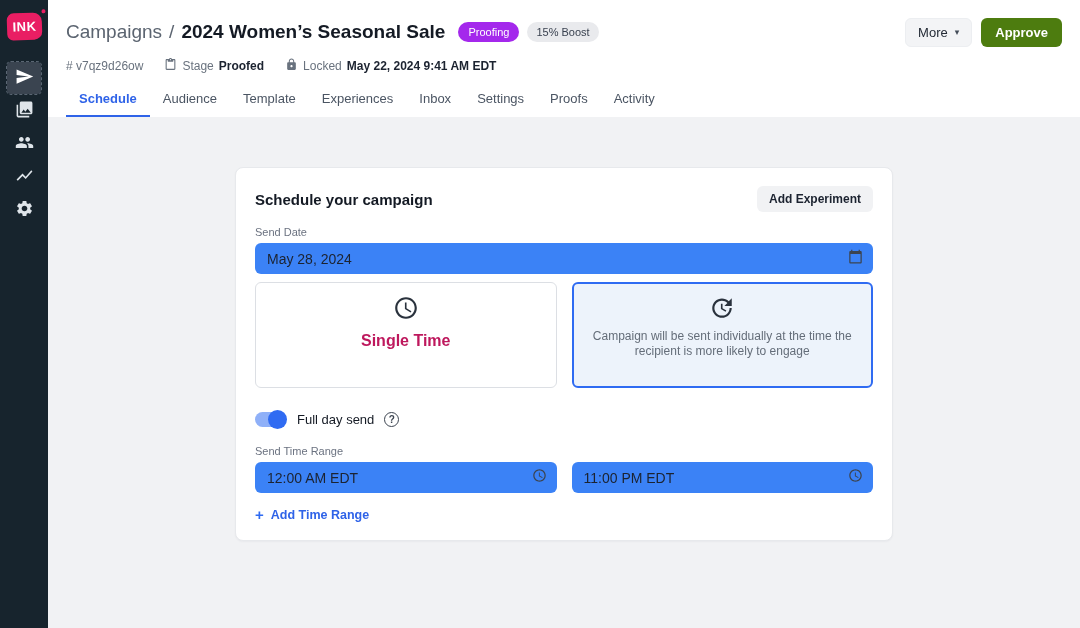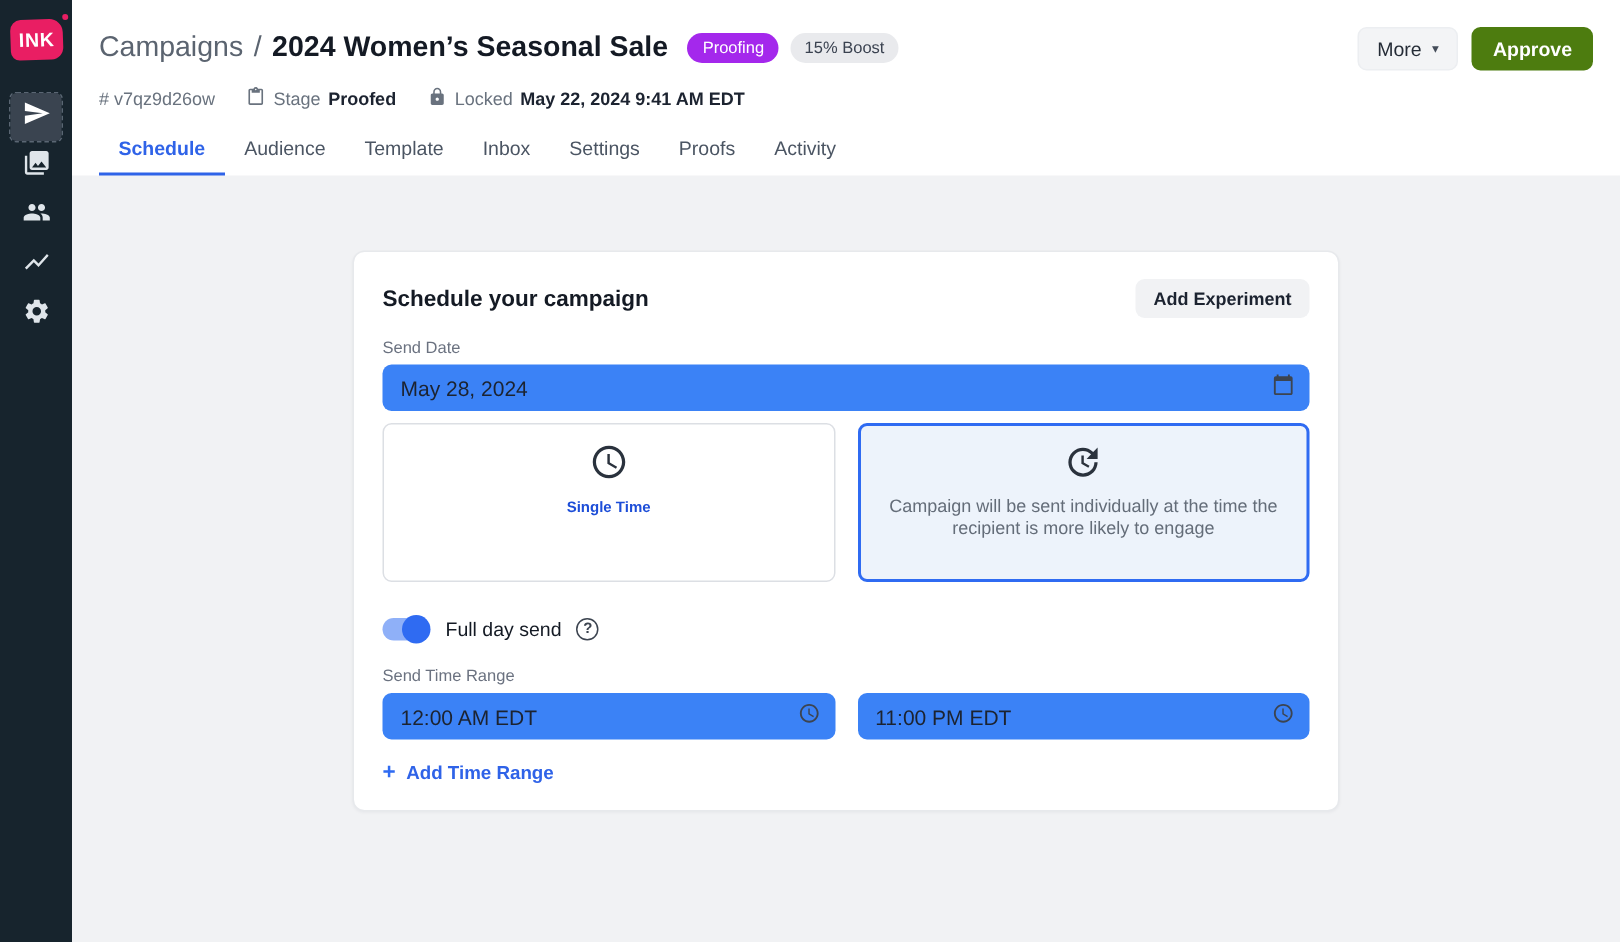--- a/index.html
+++ b/index.html
@@ -108,21 +108,21 @@
   .input-box .val { font-size: 14px; color: #1c2330; }
   .input-box svg { width: 15px; height: 15px; fill: #3c4450; }
 
   .pref-row { display: flex; gap: 15px; margin-top: 8px; }
   .pref-card {
     flex: 1; border: 1px solid #dcdfe4; border-radius: 6px; background: #ffffff;
     min-height: 106px; padding: 12px 14px; text-align: center; cursor: pointer;
   }
   .pref-card.selected { border: 2px solid #2f6bf2; background: #edf3fb; padding: 11px 13px; }
   .pref-card svg { width: 26px; height: 26px; fill: #2a323d; }
-  .pref-title { font-size: 10px; font-weight: 600; color: #1d4ed8; margin-top: 7px; }
+  .pref-title { font-size: 16px; font-weight: 600; color: #be185d; margin-top: 7px; }
   .pref-desc { font-size: 12px; color: #646d79; line-height: 15px; margin-top: 4px; }
 
   .toggle-row { display: flex; align-items: center; margin-top: 24px; gap: 12px; }
   .toggle { position: relative; width: 30px; height: 15px; cursor: pointer; }
   .toggle .track { position: absolute; inset: 0; border-radius: 999px; background: #8fb0f8; }
   .toggle .knob {
     position: absolute; right: -2px; top: -2px; width: 19px; height: 19px;
     border-radius: 50%; background: #2f6bf2;
   }
   .toggle-label { font-size: 13px; color: #141a24; }
@@ -224,20 +224,21 @@
         </span>
         <span>Locked</span>
         <span class="meta-strong">May 22, 2024 9:41 AM EDT</span>
       </span>
     </div>
 
     <div class="tabs">
       <div class="tab active">Schedule</div>
       <div class="tab">Audience</div>
       <div class="tab">Template</div>
+      <div class="tab">Experiences</div>
       <div class="tab">Inbox</div>
       <div class="tab">Settings</div>
       <div class="tab">Proofs</div>
       <div class="tab">Activity</div>
     </div>
   </div>
 
   <div class="content">
     <div class="card">
 

